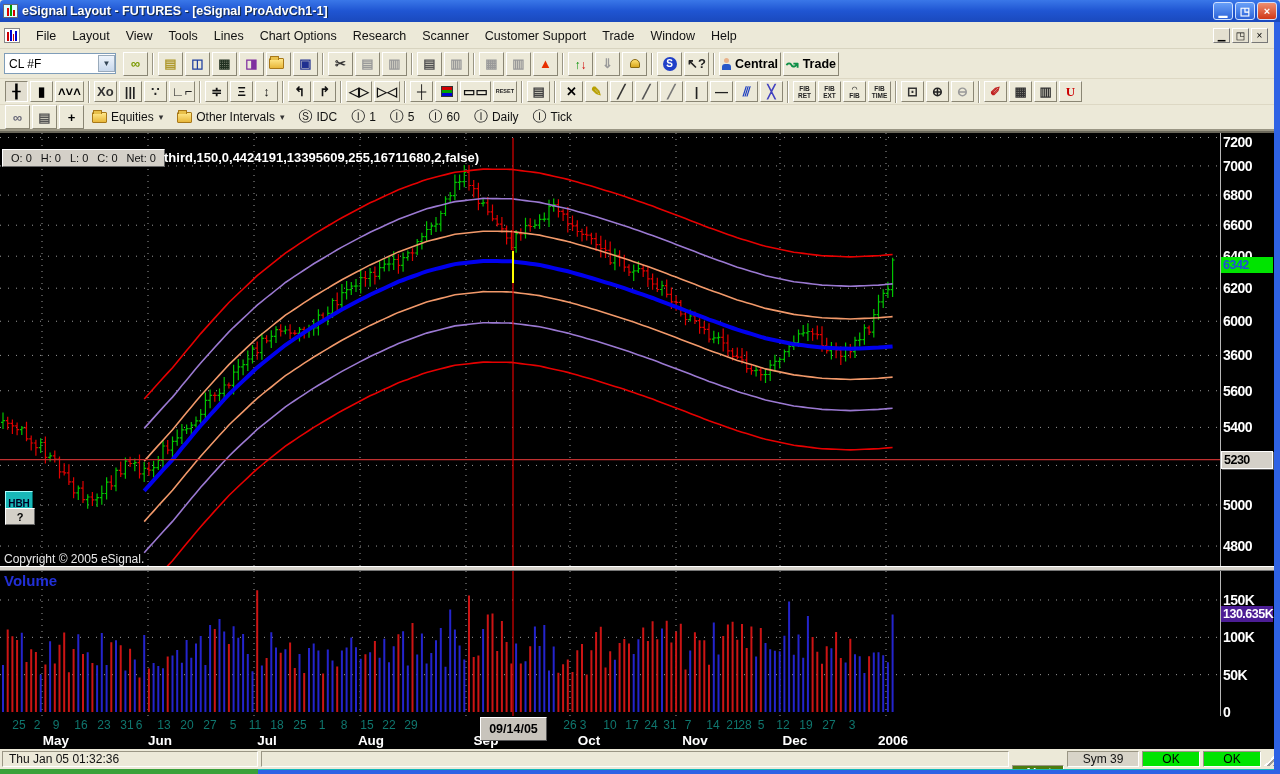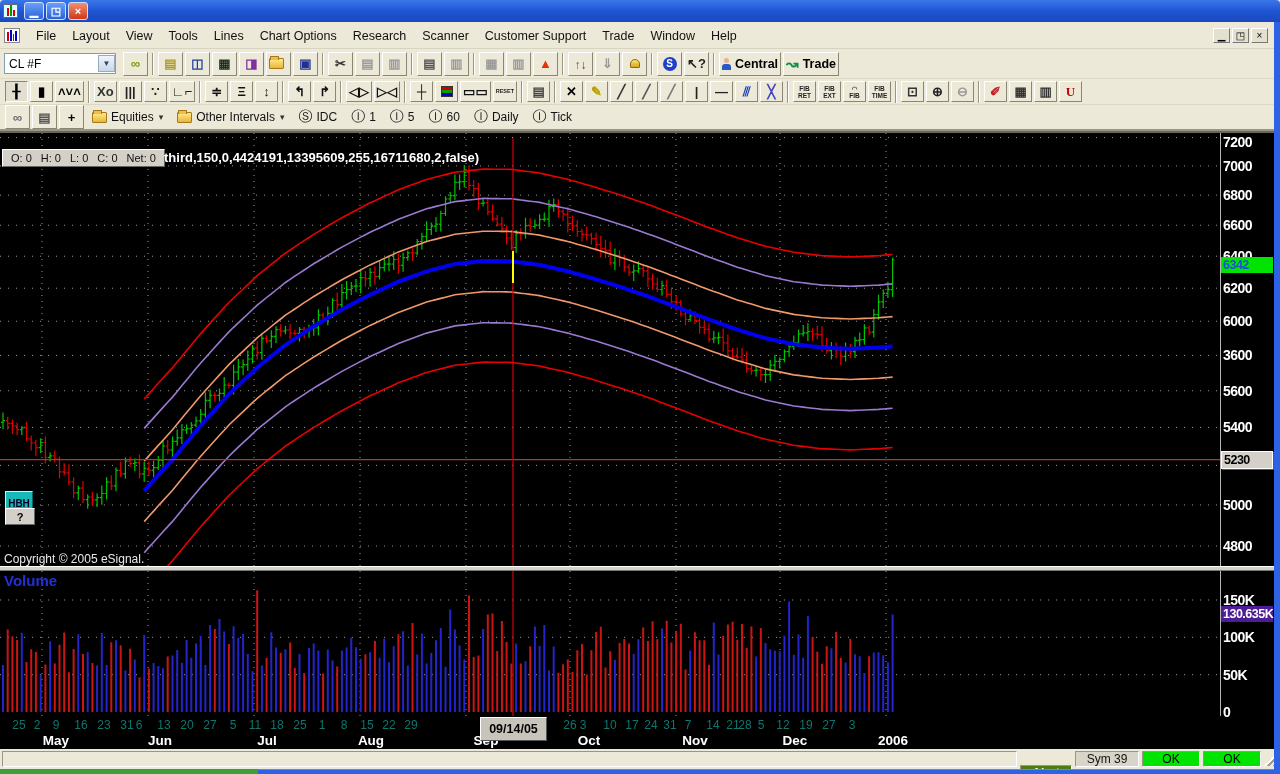--- a/index.html
+++ b/index.html
@@ -107,40 +107,41 @@
     font-weight:bold; display:flex; align-items:center; justify-content:center;
     border:1px solid; border-color:#fff #555 #555 #fff; z-index:4; }
 
   
   .statusbar { height:20px; display:flex; align-items:center; background:#ece9d8; padding:1px 2px; gap:3px; }
   .sb-panel { height:16px; border:1px solid; border-color:#9a9684 #fff #fff #9a9684; font-size:12px;
     color:#111; display:flex; align-items:center; padding:0 6px; }
   .sb-clock { width:256px; }
   .sb-fill { flex:1; }
   .sb-alert { background:#4d7c0f; color:#fff; font-weight:bold; width:52px; justify-content:center;margin-top:27px; }
-  .sb-sym { width:64px; justify-content:center; background:#d8d4c8; }
+  .sb-sym { width:72px; justify-content:center; background:#d8d4c8; }
   .sb-ok { background:#00e400; color:#000; width:58px; justify-content:center; }
   .sb-grip { width:14px; height:14px; background:
     linear-gradient(135deg,transparent 50%,#fff 50%,#fff 60%,#999 60%,#999 70%,transparent 70%,transparent 80%,#999 80%); }
   .bottom-strip { height:5px; display:flex; }
   .bottom-strip .green { width:258px; background:#3aa13a; }
   .bottom-strip .blue { flex:1; background:#2e62e4; border-top:1px solid #15b8b8; }
 </style>
 </head>
 <body>
 
 <div class="window">
   <div class="right-border"></div>
 
   <div class="titlebar">
     <span class="app-icon">
         <i style="height:8px;background:#d00"></i>
         <i style="height:11px;background:#090"></i>
         <i style="height:6px;background:#d00"></i>
       </span>
+    <span class="title-text">eSignal Layout - FUTURES - [eSignal ProAdvCh1-1]</span>
     <span class="win-btn">▁</span>
     <span class="win-btn">◳</span>
     <span class="win-btn close">×</span>
   </div>
 
   <div class="menubar">
     <span class="menu-chart-icon">
         <i style="height:9px;background:#c00"></i>
         <i style="height:11px;background:#00c"></i>
         <i style="height:7px;background:#c00"></i>
@@ -569,20 +570,21 @@
         <span class="month-tick" style="left: 486px;">Sep</span>
         <span class="month-tick" style="left: 589px;">Oct</span>
         <span class="month-tick" style="left: 695px;">Nov</span>
         <span class="month-tick" style="left: 795px;">Dec</span>
         <span class="month-tick" style="left: 893px;">2006</span>
         <div class="date-badge" style="left: 480px; width: 67px;">09/14/05</div>
       </div>
   </div>
 
   <div class="statusbar">
+    <span class="sb-panel sb-clock">Thu Jan 05 01:32:36</span>
     <span class="sb-panel sb-fill"></span>
     <span class="sb-panel sb-alert">Alert</span>
     <span class="sb-panel sb-sym">Sym 39</span>
     <span class="sb-panel sb-ok">OK</span>
     <span class="sb-panel sb-ok">OK</span>
     <span class="sb-grip"></span>
   </div>
   <div class="bottom-strip">
     <span class="green"></span>
     <span class="blue"></span>

